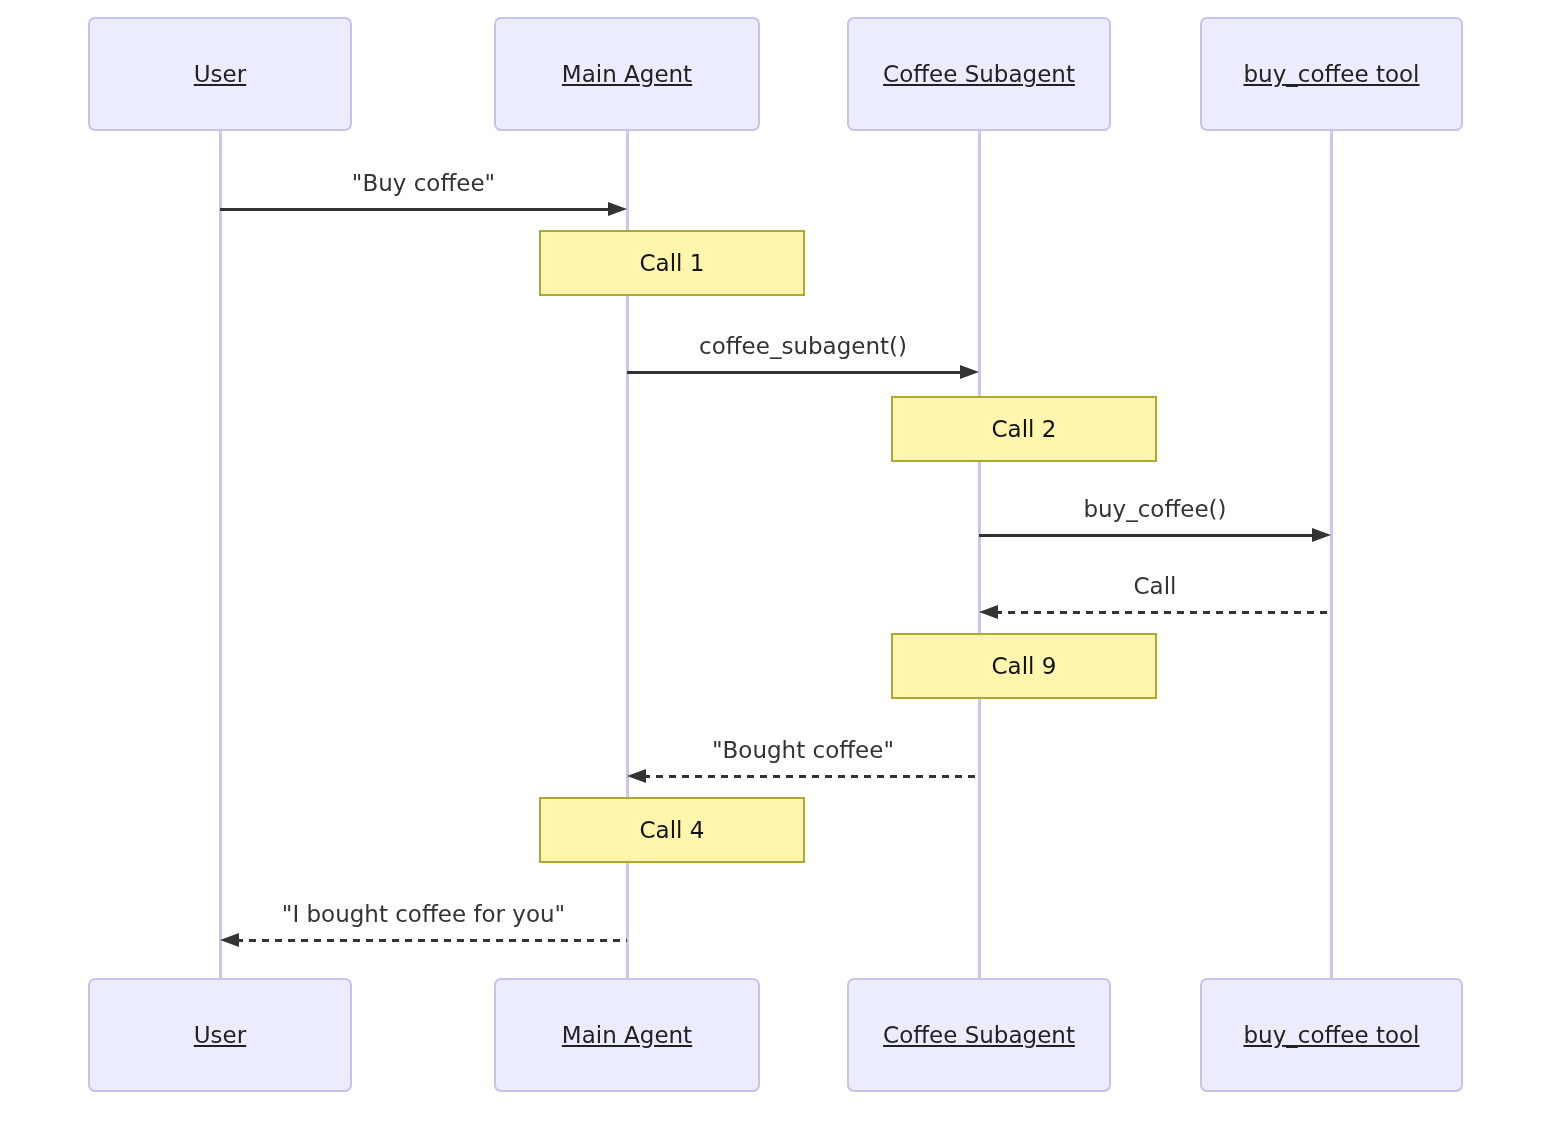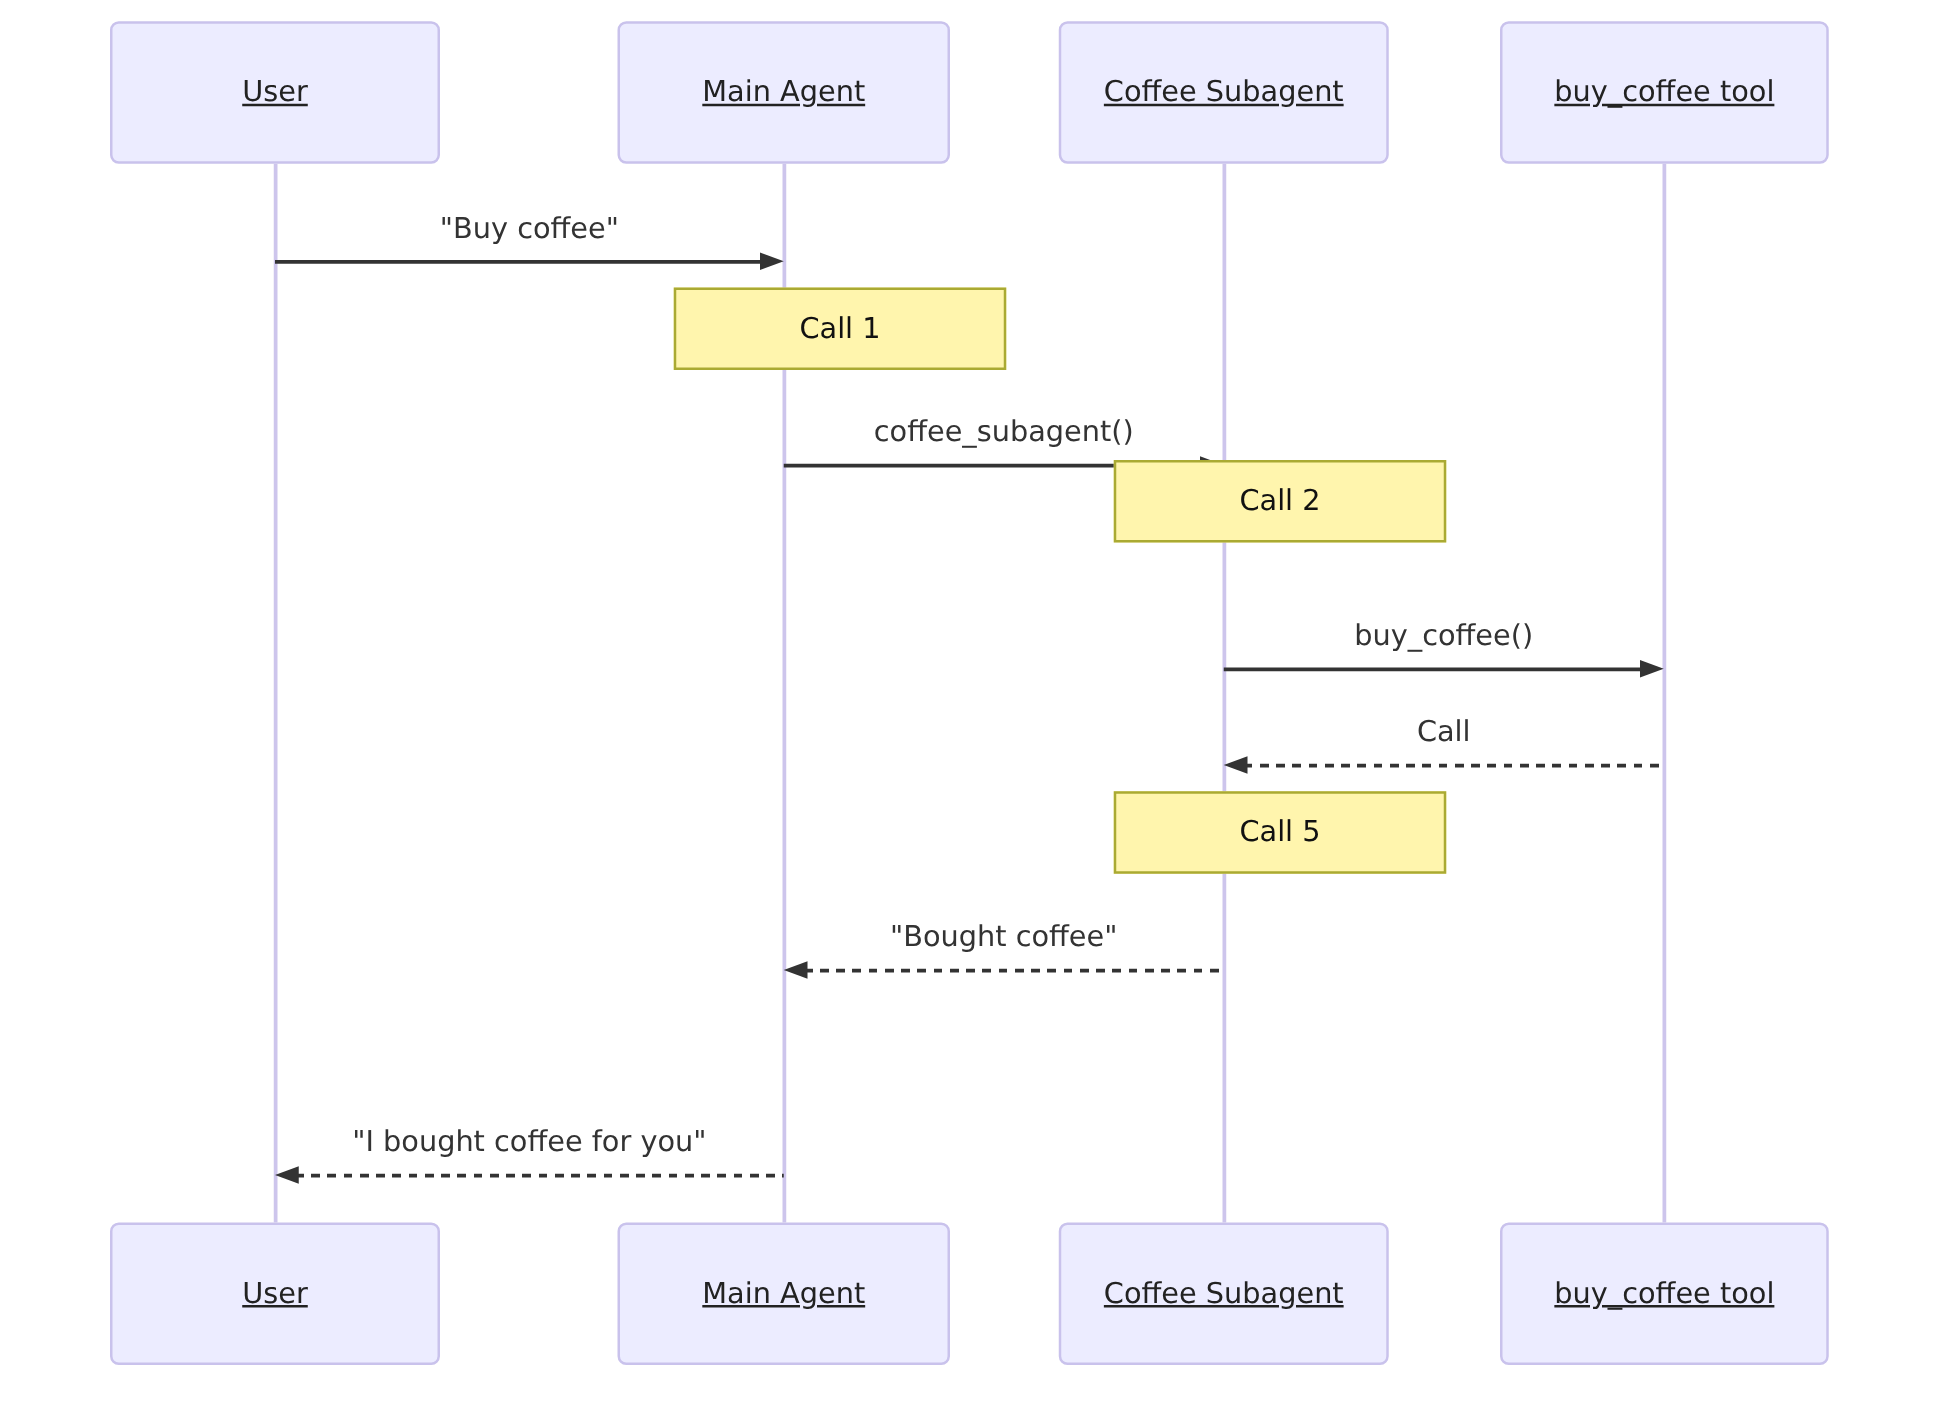--- a/index.html
+++ b/index.html
@@ -131,46 +131,49 @@
   <div class="note" style="left:494px; top:230px;">
     <span>Call 1</span>
   </div>
 
   <div class="message dir-right" style="left:627px; top:370.5px; width:352px;">
     <div class="msg-label">coffee_subagent()</div>
     <div class="msg-line solid"></div>
     <div class="arrowhead"></div>
   </div>
 
-  <div class="note" style="left:846px; top:368px;text-align:center;">
+  <div class="note" style="left:846px; top:396px;text-align:center;">
     <span>Call 2</span>
   </div>
 
   <div class="message dir-right" style="left:979px; top:533.5px; width:352px;">
     <div class="msg-label">buy_coffee()</div>
     <div class="msg-line solid"></div>
     <div class="arrowhead"></div>
   </div>
 
   <div class="message dir-left" style="left:979px; top:610.5px; width:352px;">
     <div class="msg-label">Call</div>
     <div class="msg-line dashed"></div>
     <div class="arrowhead"></div>
   </div>
 
   <div class="note" style="left:846px; top:633px;">
-    <span>Call 5</span>
+    <span>Call 9</span>
   </div>
 
   <div class="message dir-left" style="left:627px; top:774.5px; width:352px;">
     <div class="msg-label">"Bought coffee"</div>
     <div class="msg-line dashed"></div>
     <div class="arrowhead"></div>
   </div>
 
+  <div class="note" style="left:494px; top:797px;">
+    <span>Call 4</span>
+  </div>
 
   <div class="message dir-left" style="left:220px; top:938.5px; width:407px;">
     <div class="msg-label">"I bought coffee for you"</div>
     <div class="msg-line dashed"></div>
     <div class="arrowhead"></div>
   </div>
 
   <div class="actor" style="left:88px;  top:978px; width:264px;">
     <span>User</span>
   </div>

